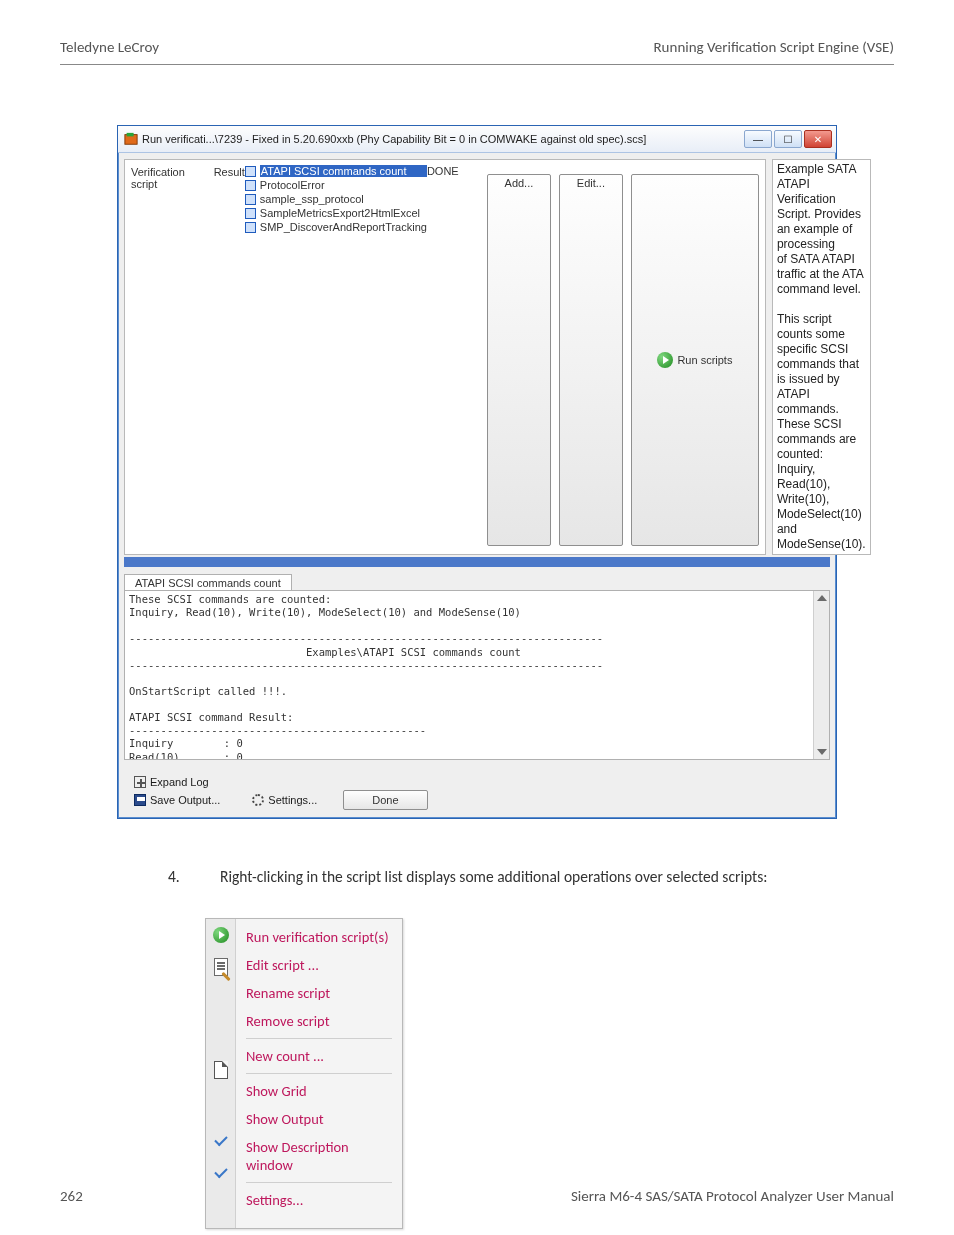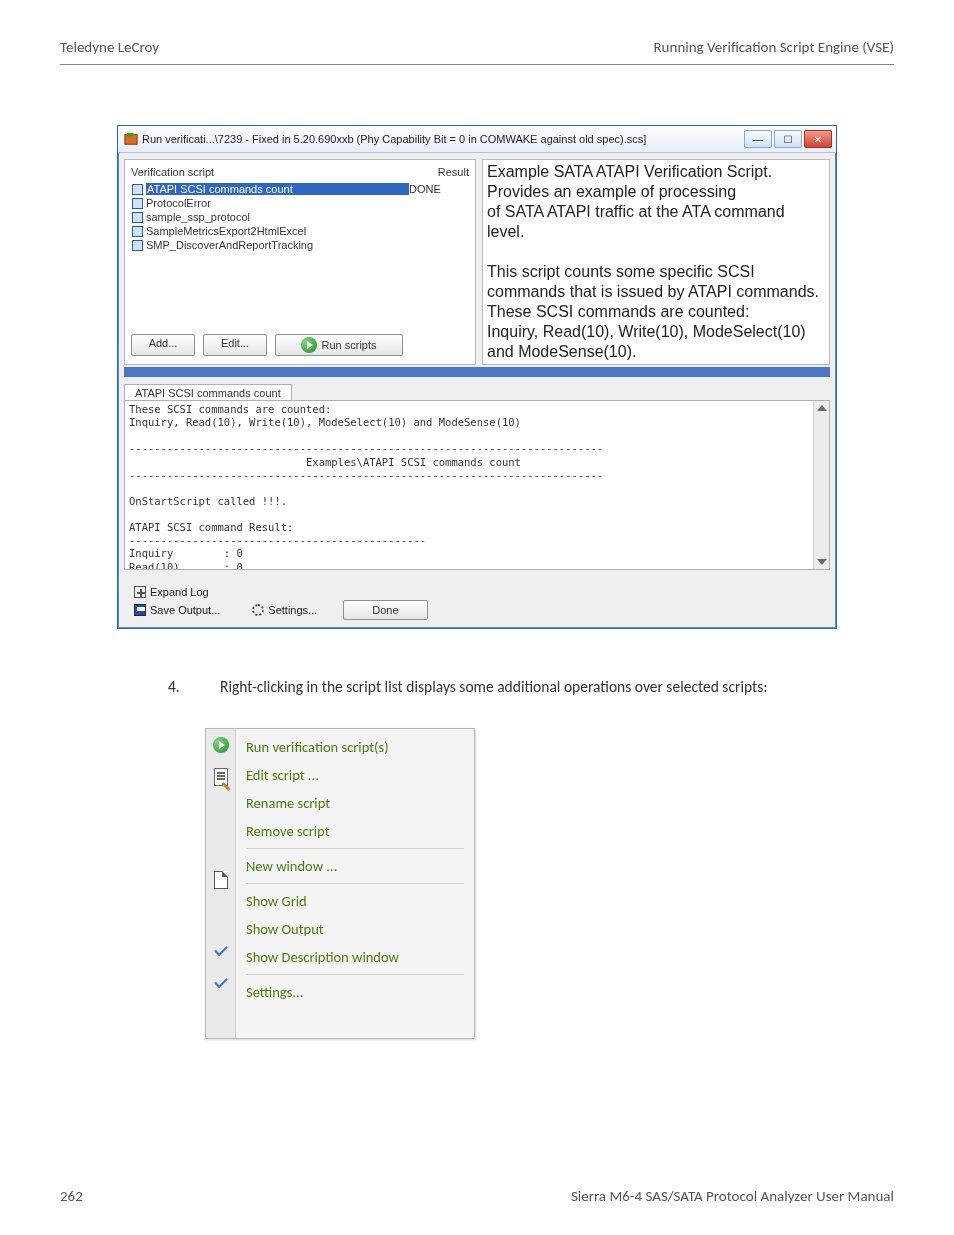--- a/index.html
+++ b/index.html
@@ -59,21 +59,21 @@
     display: flex;
     gap: 6px;
     padding: 6px 6px 2px 6px;
   }
   .script-panel {
     flex: 1;
     background: #fff;
     border: 1px solid #b9b9b9;
     padding: 4px 6px 8px 6px;
     display: flex;
-    flex-direction: column;
+    flex-direction: row;
   }
   .list-header { display:flex; color:#333; padding:2px 0 4px 0;}
   .lh-left { flex:1; }
   .lh-right { width:60px; text-align:right; }
   .script-list { flex:1; min-height:130px; }
   .script-row { display:flex; align-items:center; padding:1px 0; }
   .row-icon { width:12px; height:12px; margin-right:3px; display:inline-flex; align-items:center; justify-content:center;}
   .row-label { flex:1; }
   .row-result { width:60px; }
   .script-row.selected .row-label { background:#2f66c4; color:#fff; padding:0 1px;}
@@ -86,21 +86,21 @@
     width:64px;
     text-align:center;
     border-radius:2px;
   }
   .run-btn { width:128px; display:flex; align-items:center; justify-content:center; gap:4px;}
   .desc-panel {
     flex: 1;
     background:#fff;
     border:1px solid #b9b9b9;
     padding:2px 4px;
-    font-size:16px;
+    font-size:12px;
     line-height:1.25;
     color:#222;
   }
   .blue-strip { height:10px; background:#4b78c9; margin:0 6px; }
   .tab-area { padding:6px; }
   .tab {
     display:inline-block;
     border:1px solid #b0b0b0;
     border-bottom:none;
     background:#fff;
@@ -151,27 +151,27 @@
     margin: 30px 88px 30px 220px;
     text-indent: -26px;
     font-size: 15.5px;
     color: #333;
     line-height:1.35;
   }
   .body-text .num { display:inline-block; width:26px; }
 
   
   .context-menu {
-    width: 270px;
+    width: 198px;
     margin-left: 205px;
     border:1px solid #b8b8b8;
     background:#f4f4f4;
     display:flex;
     font-size:14.5px;
-    color:#4d7c0f;
+    color:#be185d;
     box-shadow: 1px 1px 2px rgba(0,0,0,.15);
   }
   .cm-gutter {
     width:30px; background:#eaeaea; border-right:1px solid #d0d0d0;
     display:flex; flex-direction:column;
   }
   .cm-items { flex:1; padding:4px 4px; }
   .cm-item { padding:5px 6px; }
   .cm-sep { border-top:1px solid #cfcfcf; margin:3px 6px; }
   .gutter-cell { height:32px; display:flex; align-items:center; justify-content:center;}
@@ -385,21 +385,21 @@
       </div>
     <div class="gutter-sep"></div>
     <div class="gutter-cell"></div>
   </div>
   <div class="cm-items">
     <div class="cm-item">Run verification script(s)</div>
     <div class="cm-item">Edit script ...</div>
     <div class="cm-item">Rename script</div>
     <div class="cm-item">Remove script</div>
     <div class="cm-sep"></div>
-    <div class="cm-item">New window ...</div>
+    <div class="cm-item">New count ...</div>
     <div class="cm-sep"></div>
     <div class="cm-item">Show Grid</div>
     <div class="cm-item">Show Output</div>
     <div class="cm-item">Show Description window</div>
     <div class="cm-sep"></div>
     <div class="cm-item">Settings...</div>
   </div>
 </div>
 
 <div class="page-footer">

